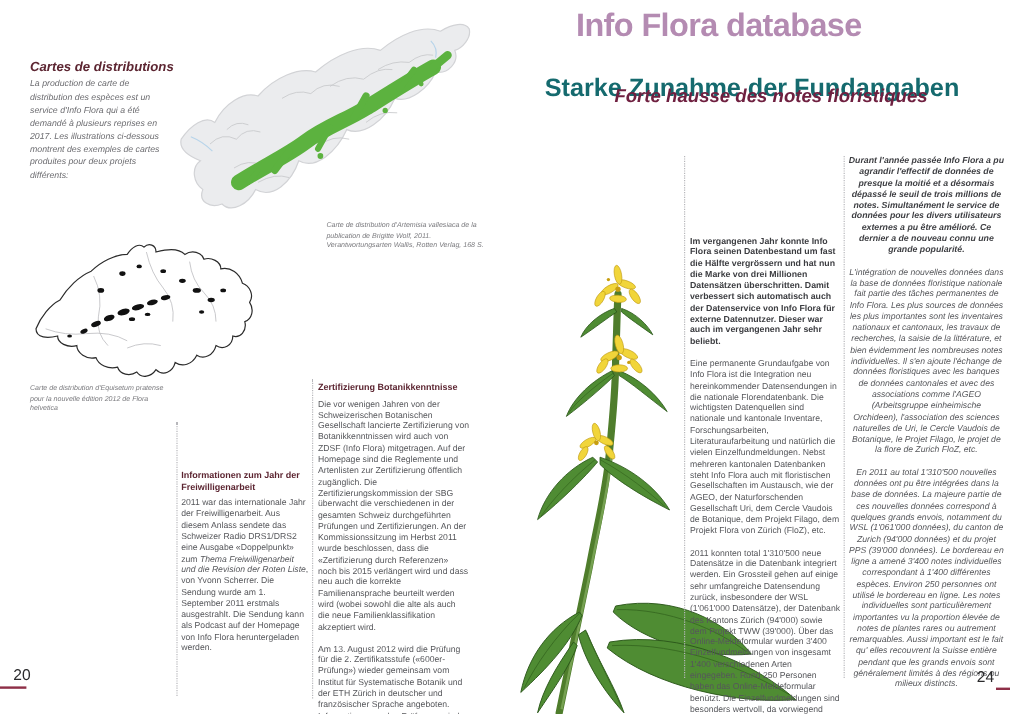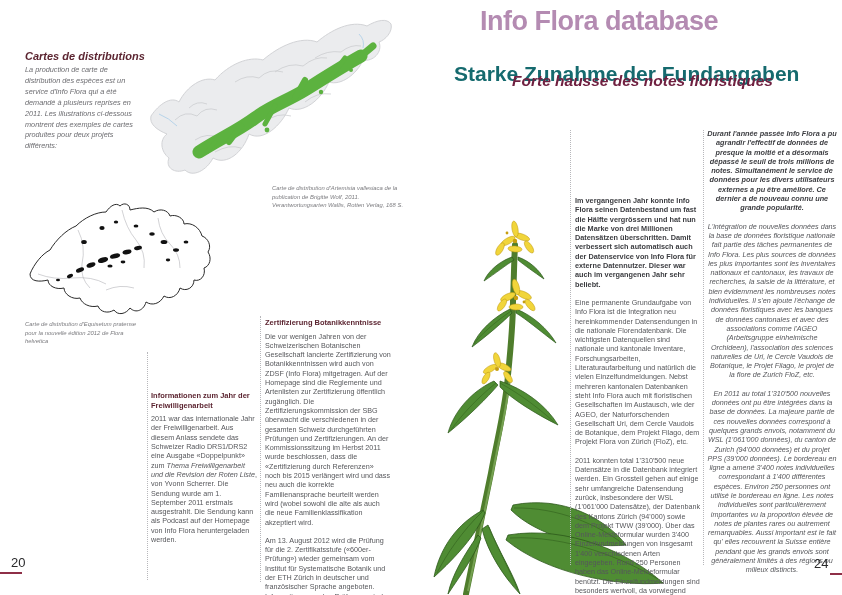--- a/index.html
+++ b/index.html
@@ -27,21 +27,21 @@
 </style>
 </head>
 <body>
 
 <div class="spread">
 
   <section class="page">
 
     <div class="abs" style="left:25px;top:50px;width:120px;">
       <p class="lead-fr-head">Cartes de distributions</p>
-      <p class="lead-fr">La production de carte de distribution des espèces est un service d'Info Flora qui a été demandé à plusieurs reprises en 2011. Les illustrations ci-dessous montrent des exemples de cartes produites pour deux projets différents:</p>
+      <p class="lead-fr">La production de carte de distribution des espèces est un service d'Info Flora qui a été demandé à plusieurs reprises en 2017. Les illustrations ci-dessous montrent des exemples de cartes produites pour deux projets différents:</p>
     </div>
 
     <div class="abs" style="left:145px;top:12px;width:250px;height:172px;">
       <svg width="250" height="172" viewBox="0 0 250 172">
         <path d="M6,104 C14,92 26,84 34,90 C42,74 58,64 70,68 C84,52 104,44 118,48 C134,34 156,24 172,30 C186,18 206,8 222,14 C232,8 242,6 246,12 C248,20 240,28 234,30 C238,40 228,50 218,48 C212,62 196,74 184,70 C176,88 158,102 144,96 C136,114 118,130 104,122 C98,140 82,154 68,146 C62,158 48,166 40,158 C30,162 20,156 24,146 C16,140 14,128 22,122 C12,118 4,112 6,104 Z" fill="#ebecee" stroke="#d2d3d6" stroke-width="1"></path>
         <g fill="none" stroke="#c7c8cb" stroke-width="0.7">
           <path d="M30,108 q10,-10 22,-4 q8,-10 20,-6"></path>
           <path d="M50,128 q12,-8 24,-2 q10,-12 22,-8"></path>
           <path d="M90,70 q12,-8 24,-4 q10,-10 24,-6"></path>
           <path d="M130,60 q14,-10 28,-6 q12,-10 24,-8"></path>

